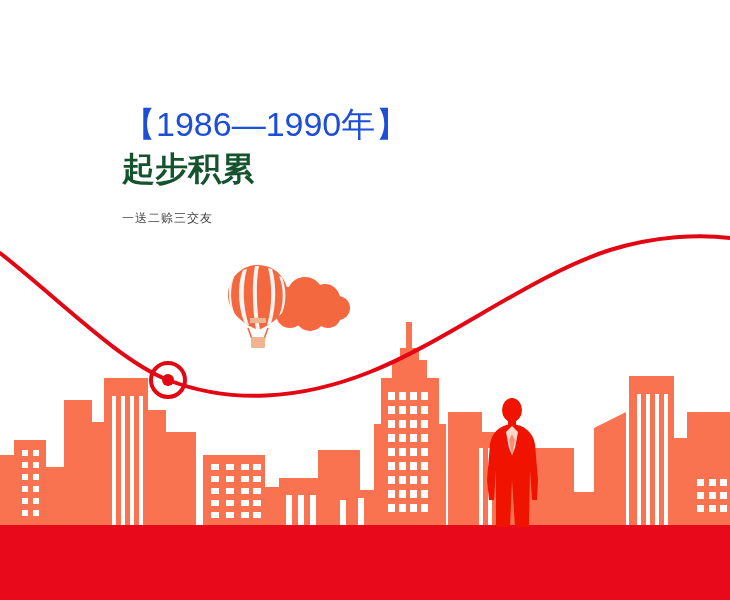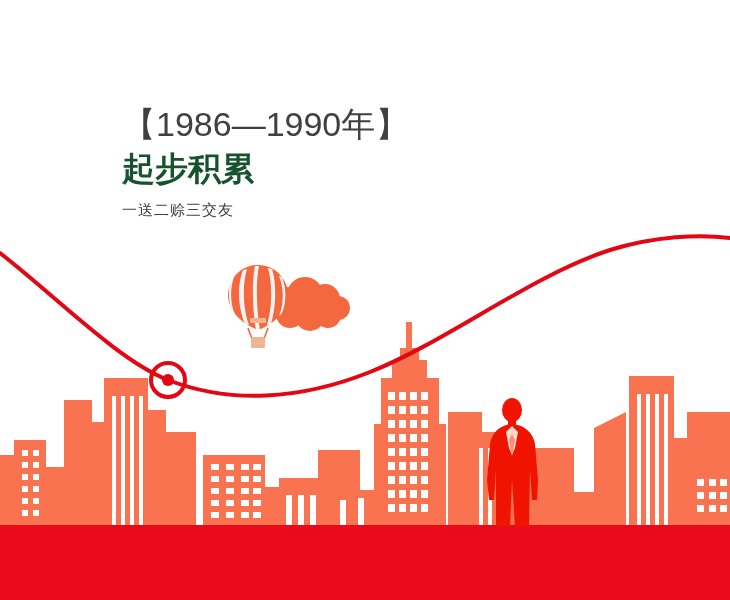--- a/index.html
+++ b/index.html
@@ -20,36 +20,36 @@
   
   .text-block {
     position: absolute;
     left: 122px;
     top: 104px;
     z-index: 40;
   }
   .title-line1 {
     font-size: 34px;
     line-height: 40px;
-    color: #404040;
+    color: #1d4ed8;
     white-space: nowrap;
     font-weight: 400;
     letter-spacing: 0px;
   }
   .title-line2 {
     font-size: 33px;
     line-height: 42px;
     color: #14532d;
     white-space: nowrap;
     font-weight: 700;
     margin-top: 4px;
   }
   .subtitle {
-    margin-top: 12px;
-    font-size: 15px;
+    margin-top: 20px;
+    font-size: 12px;
     line-height: 16px;
     color: #3f3f3f;
     letter-spacing: 1px;
     white-space: nowrap;
   }
   
   .layer {
     position: absolute;
     left: 0;
     top: 0;

